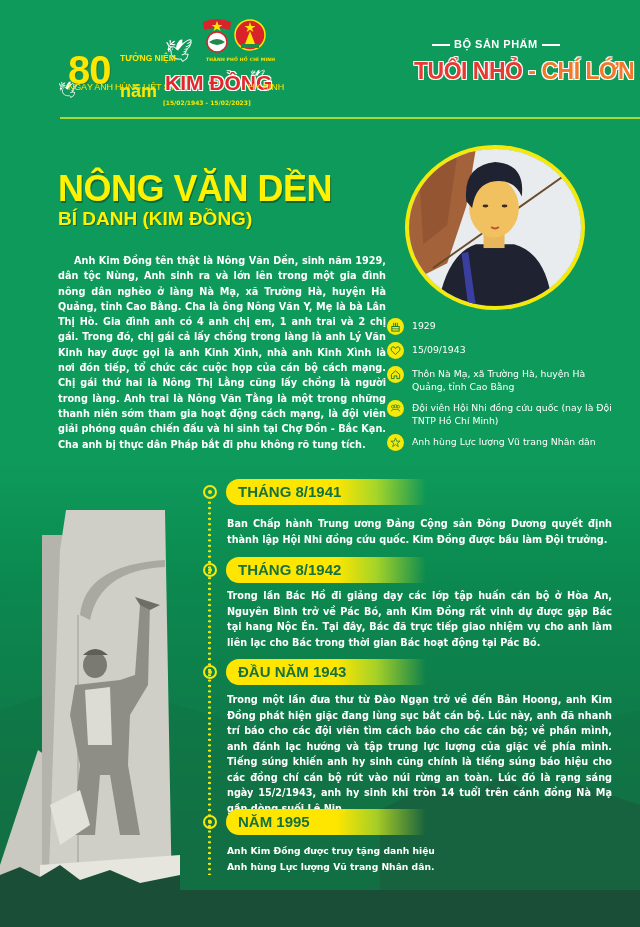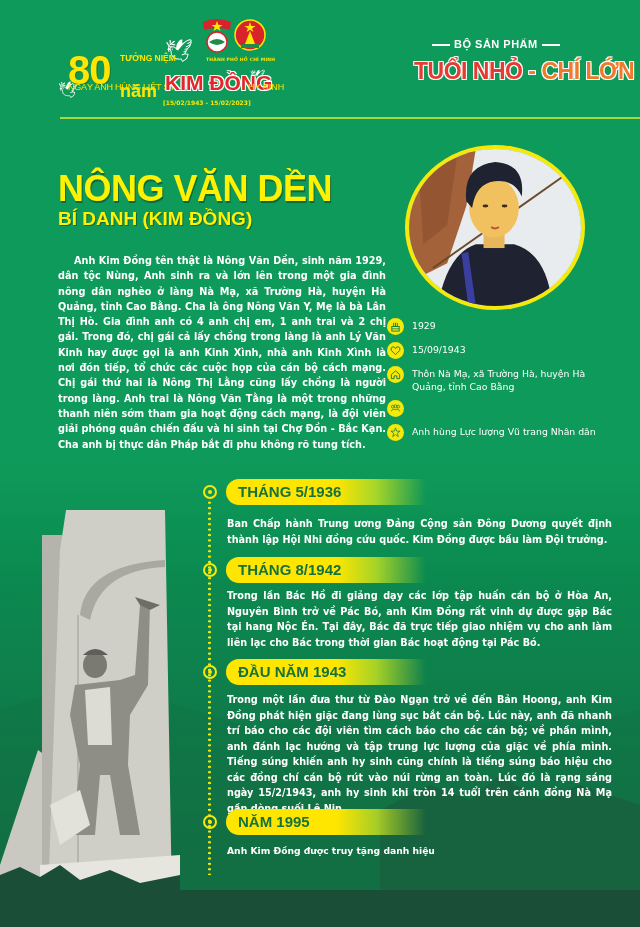--- a/index.html
+++ b/index.html
@@ -162,20 +162,21 @@
   </div>
   <div class="fact">
     <span class="fact-icon">
       <svg viewBox="0 0 12 12">
           <circle cx="3" cy="4" r="1.5" fill="none" stroke="#0e7a45" stroke-width=".8"></circle>
           <circle cx="6" cy="3.5" r="1.6" fill="none" stroke="#0e7a45" stroke-width=".8"></circle>
           <circle cx="9" cy="4" r="1.5" fill="none" stroke="#0e7a45" stroke-width=".8"></circle>
           <path d="M1 9 Q3 6 6 7 Q9 6 11 9" fill="none" stroke="#0e7a45" stroke-width=".8"></path>
         </svg>
     </span>
+    <span class="fact-text">Đội viên Hội Nhi đồng cứu quốc (nay là Đội TNTP Hồ Chí Minh)</span>
   </div>
   <div class="fact">
     <span class="fact-icon">
       <svg viewBox="0 0 12 12">
           <polygon points="6,1 7.3,4.5 11,4.5 8,6.8 9.1,10.5 6,8.3 2.9,10.5 4,6.8 1,4.5 4.7,4.5" fill="none" stroke="#0e7a45" stroke-width=".8"></polygon>
         </svg>
     </span>
     <span class="fact-text">Anh hùng Lực lượng Vũ trang Nhân dân</span>
   </div>
 </div>
@@ -194,28 +195,29 @@
   <path d="M135 92 L160 100 L150 105 L140 100 Z" fill="#6e6d66"></path>
   <path d="M40 360 L180 350 L180 395 L40 395 Z" fill="#e6e6de"></path>
   <path d="M0 370 L20 362 L40 372 L60 360 L80 375 L110 365 L140 378 L180 370 L180 395 L0 395 Z" fill="#1b4e37"></path>
 </svg>
 
 <div class="abs ground"></div>
 
 <div class="abs tl-dots"></div>
 
 <div class="abs tl-node" style="top:485px;"></div>
-<div class="abs tl-pill" style="top:479px;">THÁNG 5/1936</div>
+<div class="abs tl-pill" style="top:479px;">THÁNG 8/1941</div>
 <p class="abs tl-text" style="top:516px;">Ban Chấp hành Trung ương Đảng Cộng sản Đông Dương quyết định thành lập Hội Nhi đồng cứu quốc. Kim Đồng được bầu làm Đội trưởng.</p>
 
 <div class="abs tl-node" style="top:563px;"></div>
 <div class="abs tl-pill" style="top:557px;">THÁNG 8/1942</div>
 <p class="abs tl-text" style="top:588px;">Trong lần Bác Hồ đi giảng dạy các lớp tập huấn cán bộ ở Hòa An, Nguyên Bình trở về Pác Bó, anh Kim Đồng rất vinh dự được gặp Bác tại hang Nộc Én. Tại đây, Bác đã trực tiếp giao nhiệm vụ cho anh làm liên lạc cho Bác trong thời gian Bác hoạt động tại Pác Bó.</p>
 
 <div class="abs tl-node" style="top:665px;"></div>
 <div class="abs tl-pill" style="top:659px;">ĐẦU NĂM 1943</div>
 <p class="abs tl-text" style="top:692px;">Trong một lần đưa thư từ Đào Ngạn trở về đến Bản Hoong, anh Kim Đồng phát hiện giặc đang lùng sục bắt cán bộ. Lúc này, anh đã nhanh trí báo cho các đội viên tìm cách báo cho các cán bộ; về phần mình, anh đánh lạc hướng và tập trung lực lượng của giặc về phía mình. Tiếng súng khiến anh hy sinh cũng chính là tiếng súng báo hiệu cho các đồng chí cán bộ rút vào núi rừng an toàn. Lúc đó là rạng sáng ngày 15/2/1943, anh hy sinh khi tròn 14 tuổi trên cánh đồng Nà Mạ gần dòng suối Lê Nin.</p>
 
 <div class="abs tl-node" style="top:815px;"></div>
 <div class="abs tl-pill" style="top:809px;">NĂM 1995</div>
 <div class="abs tl-text" style="top:843px;font-size:9.2px;line-height:16px;text-align:left;">
   <div>Anh Kim Đồng được truy tặng danh hiệu</div>
+  <div>Anh hùng Lực lượng Vũ trang Nhân dân.</div>
 </div>
 
 </body></html>

